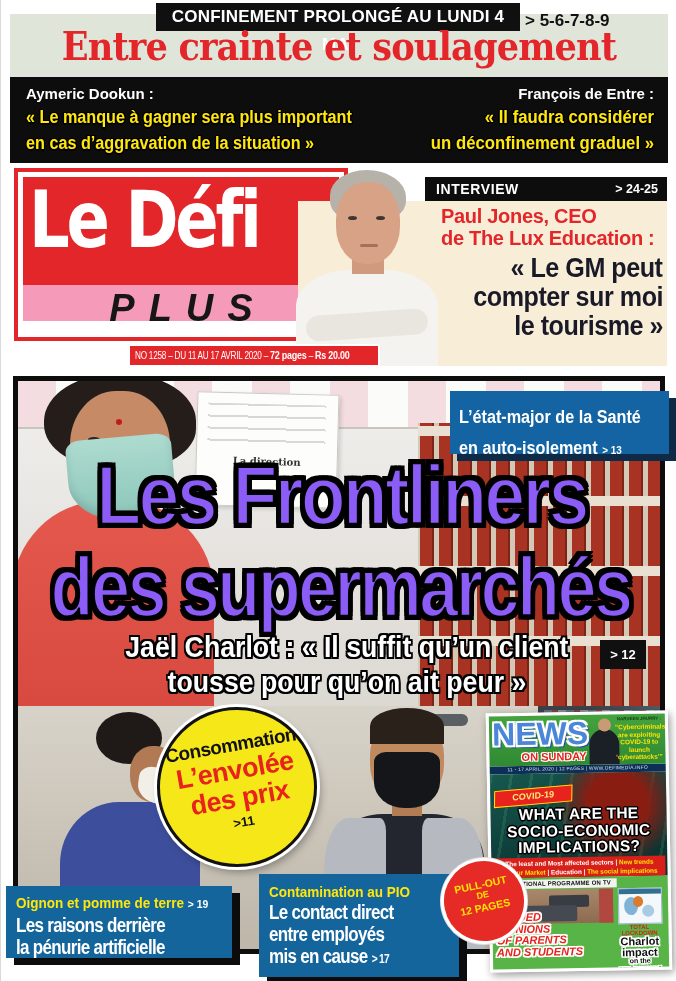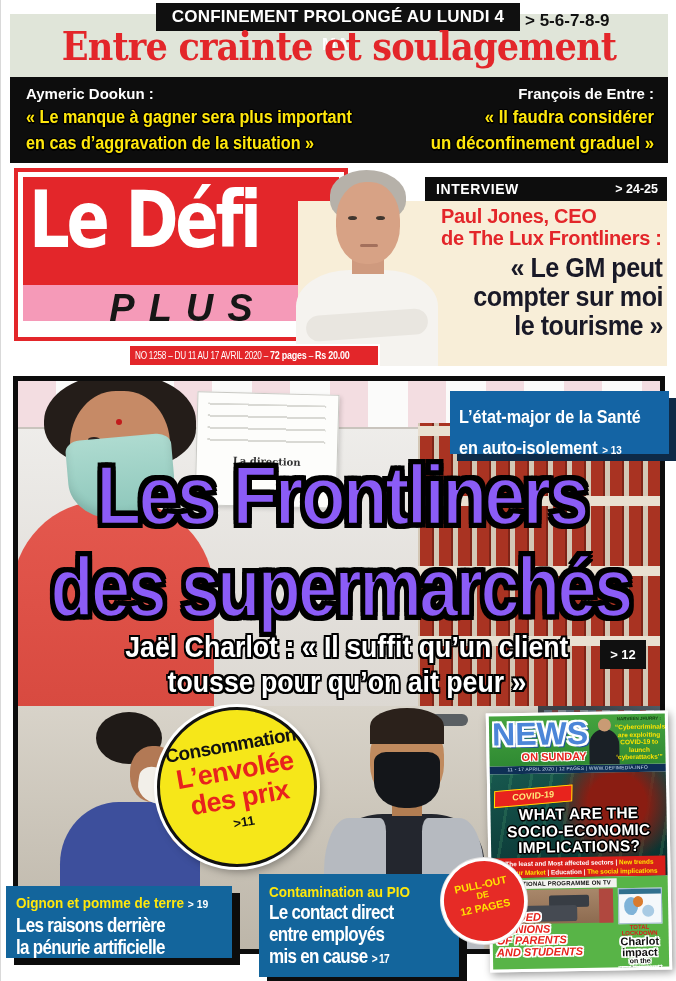--- a/index.html
+++ b/index.html
@@ -233,21 +233,21 @@
     </div>
   </div>
 
   <div class="ab iv-bar">
     <span class="iv-label">INTERVIEW</span>
     <span class="iv-pages">&gt; 24-25</span>
   </div>
 
   <div class="ab iv-text">
     <div class="iv-name">Paul Jones, CEO</div>
-    <div class="iv-name">de The Lux Frontliners :</div>
+    <div class="iv-name">de The Lux Education :</div>
     <div class="iv-quote">
       <div><span class="cxr">« Le GM peut</span></div>
       <div><span class="cxr">compter sur moi</span></div>
       <div><span class="cxr">le tourisme »</span></div>
     </div>
   </div>
 
   <div class="ab issue">
     <span class="cxl"><span>NO 1258 – DU 11 AU 17 AVRIL 2020 – </span><b>72 pages</b><span> – </span><b>Rs 20.00</b></span>
   </div>

